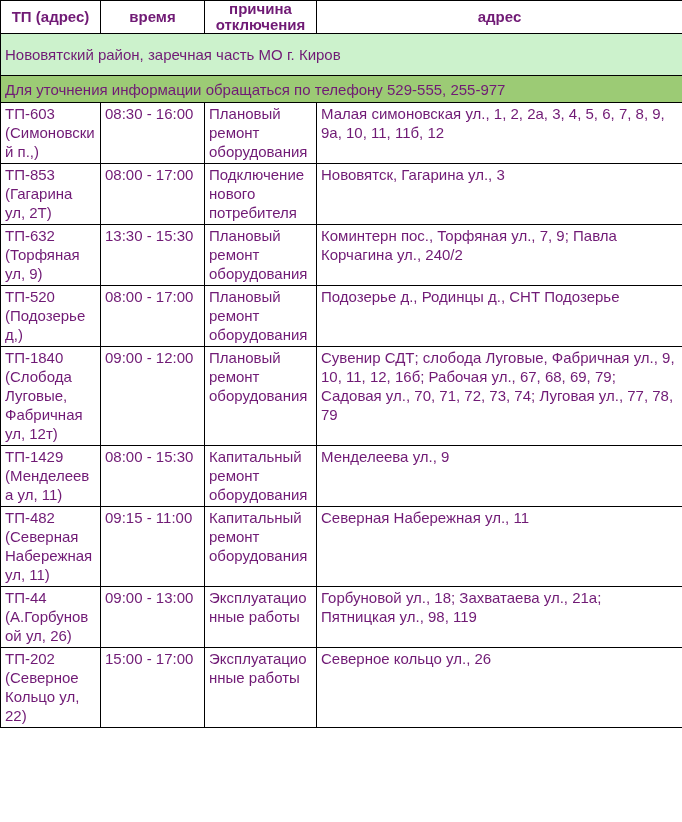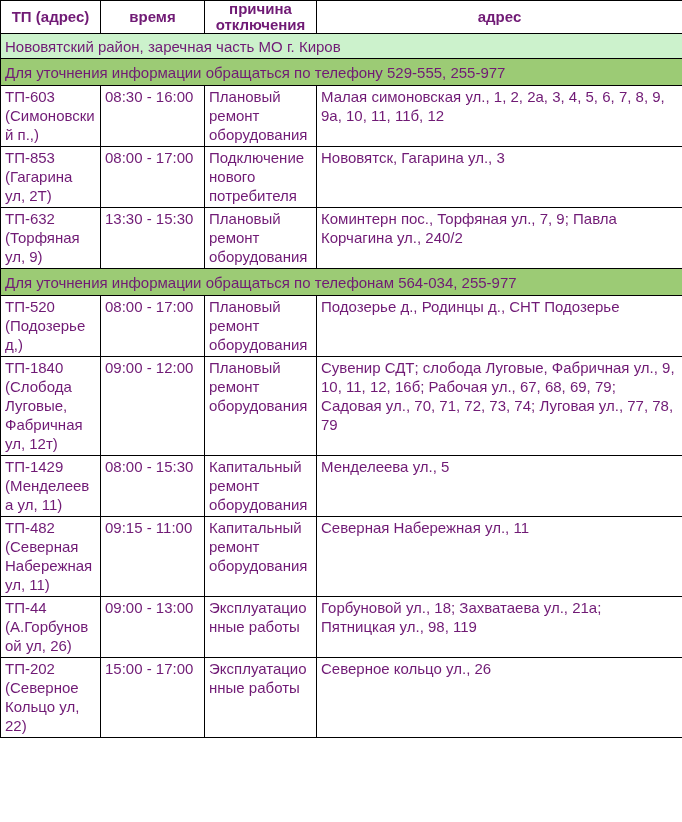--- a/index.html
+++ b/index.html
@@ -27,21 +27,21 @@
   table.outage thead th {
     font-weight: bold;
     text-align: center;
     vertical-align: middle;
     line-height: 16px;
     height: 31px;
     padding: 0 2px;
   }
   tr.section-row td {
     background: var(--section-bg, #ccf2cc);
-    height: 25px;
+    height: 42px;
     vertical-align: middle;
     padding: 1px 4px;
   }
   tr.phone-row td {
     background: var(--phone-bg, #9ccb75);
     height: 27px;
     vertical-align: middle;
     padding: 1px 4px;
   }
 </style>
@@ -82,40 +82,37 @@
           <td>08:00 - 17:00</td>
           <td>Подключение нового потребителя</td>
           <td>Нововятск, Гагарина ул., 3</td>
         </tr>
         <tr>
           <td>ТП-632 (Торфяная ул, 9)</td>
           <td>13:30 - 15:30</td>
           <td>Плановый ремонт оборудования</td>
           <td>Коминтерн пос., Торфяная ул., 7, 9; Павла Корчагина ул., 240/2</td>
         </tr>
-        <tr class="phone-row">
-          <td colspan="4">Для уточнения информации обращаться по телефонам 564-034, 255-977</td>
-        </tr>
         <tr>
           <td>ТП-520 (Подозерье д,)</td>
           <td>08:00 - 17:00</td>
           <td>Плановый ремонт оборудования</td>
           <td>Подозерье д., Родинцы д., СНТ Подозерье</td>
         </tr>
         <tr>
           <td>ТП-1840 (Слобода Луговые, Фабричная ул, 12т)</td>
           <td>09:00 - 12:00</td>
           <td>Плановый ремонт оборудования</td>
           <td>Сувенир СДТ; слобода Луговые, Фабричная ул., 9, 10, 11, 12, 16б; Рабочая ул., 67, 68, 69, 79; Садовая ул., 70, 71, 72, 73, 74; Луговая ул., 77, 78, 79</td>
         </tr>
         <tr>
           <td>ТП-1429 (Менделеева ул, 11)</td>
           <td>08:00 - 15:30</td>
           <td>Капитальный ремонт оборудования</td>
-          <td>Менделеева ул., 5</td>
+          <td>Менделеева ул., 9</td>
         </tr>
         <tr>
           <td>ТП-482 (Северная Набережная ул, 11)</td>
           <td>09:15 - 11:00</td>
           <td>Капитальный ремонт оборудования</td>
           <td>Северная Набережная ул., 11</td>
         </tr>
         <tr>
           <td>ТП-44 (А.Горбуновой ул, 26)</td>
           <td>09:00 - 13:00</td>

